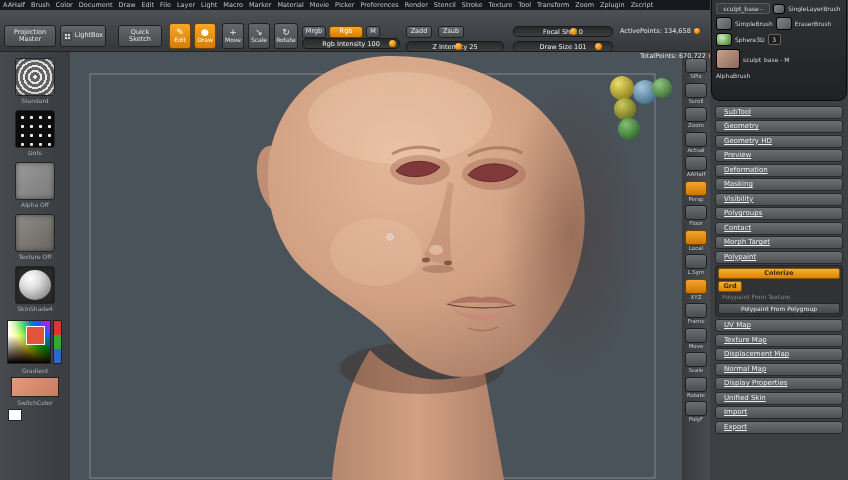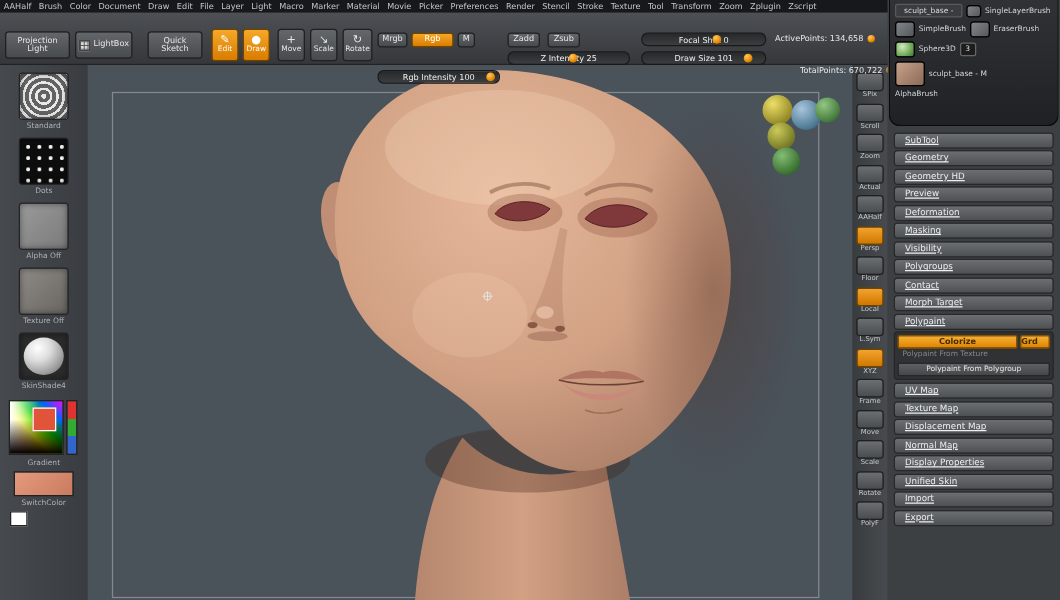--- a/index.html
+++ b/index.html
@@ -73,25 +73,25 @@
   .ricon.active{background:linear-gradient(#f3a42e,#cf7700);border-color:#6e4300;}
   .rlabel{font-size:5.5px;color:#c6cace;margin-top:1px;line-height:1;}
 
   
   .rpanel{position:absolute;left:710px;top:0;width:138px;height:480px;background:#3d4043;
     padding-top:104px;z-index:4;}
   .section{height:13px;margin:1.5px 5px;background:linear-gradient(#6c6f72,#4e5154);
     border:1px solid #282828;border-radius:3px;color:#eceff1;font-size:7px;line-height:11px;
     padding-left:8px;text-decoration:underline;}
   .ppbox{margin:0 5px 2px;background:#303234;border:1px solid #252525;border-radius:3px;padding:2px;}
-  .pprow1{display:flex;gap:2px;}
+  .pprow1{display:flex;gap:2px;flex-direction:column;}
   .colorize{flex:1;height:11px;background:linear-gradient(#f7b033,#dd8400);border:1px solid #8a5200;
     border-radius:2px;color:#462b00;font-size:6.5px;line-height:9px;text-align:center;font-weight:bold;}
   .grd{width:24px;height:11px;background:linear-gradient(#f7b033,#dd8400);border:1px solid #8a5200;
-    border-radius:2px;color:#462b00;font-size:6.5px;line-height:9px;text-align:left;font-weight:bold;}
+    border-radius:2px;color:#462b00;font-size:6.5px;line-height:9px;text-align:center;font-weight:bold;}
   .ppdis{font-size:6px;color:#85888b;height:10px;line-height:10px;padding-left:4px;}
   .ppbtn{height:11px;background:linear-gradient(#5e6164,#454849);border:1px solid #262626;
     border-radius:2px;color:#e8e8e8;font-size:6px;line-height:9px;text-align:center;margin-top:1px;}
 
   
   .tpopup{position:absolute;left:1px;top:0;width:136px;height:101px;
     background:linear-gradient(#303235,#1f2124);border:1px solid #0b0b0b;border-top:none;
     border-radius:0 0 9px 9px;padding:3px 4px;z-index:6;}
   .tprow{display:flex;align-items:center;gap:3px;margin-bottom:3px;}
   .tpcur{width:54px;height:11px;background:#3a3c3e;border:1px solid #5a5a5a;border-radius:2px;
@@ -129,21 +129,21 @@
     <span>Stroke</span>
     <span>Texture</span>
     <span>Tool</span>
     <span>Transform</span>
     <span>Zoom</span>
     <span>Zplugin</span>
     <span>Zscript</span>
   </div>
 
 <div class="toolbar">
-  <div class="tbtn" style="left:4px;top:15px;width:52px;height:22px;">Projection Light</div>
+  <div class="tbtn" style="left:4px;top:15px;width:52px;height:22px;">Projection Master</div>
 
   <div class="tbtn" style="left:60px;top:15px;width:46px;height:22px;">
     <span class="gridicon"></span>
     <span>LightBox</span>
   </div>
 
   <div class="tbtn" style="left:118px;top:15px;width:44px;height:22px;">Quick Sketch</div>
 
   <div class="tbtn ibtn orange" style="left:169px;top:13px;width:22px;height:26px;">
     <span class="ic">✎</span>
@@ -162,21 +162,21 @@
     <span class="lb">Scale</span>
   </div>
   <div class="tbtn ibtn" style="left:274px;top:13px;width:24px;height:26px;">
     <span class="ic">↻</span>
     <span class="lb">Rotate</span>
   </div>
 
   <div class="tbtn" style="left:302px;top:16px;width:24px;height:12px;">Mrgb</div>
   <div class="tbtn orange" style="left:329px;top:16px;width:34px;height:12px;">Rgb</div>
   <div class="tbtn" style="left:366px;top:16px;width:14px;height:12px;">M</div>
-  <div class="slider" style="left:302px;top:46px;width:98px;">
+  <div class="slider" style="left:302px;top:28px;width:98px;">
     <span>Rgb  Intensity 100</span>
     <i style="left: calc(95% - 5px);"></i>
   </div>
 
   <div class="tbtn" style="left:406px;top:16px;width:26px;height:12px;">Zadd</div>
   <div class="tbtn" style="left:438px;top:16px;width:26px;height:12px;">Zsub</div>
   <div class="slider" style="left:406px;top:31px;width:98px;">
     <span>Z  Intensity 25</span>
     <i style="left: calc(55% - 5px);"></i>
   </div>

